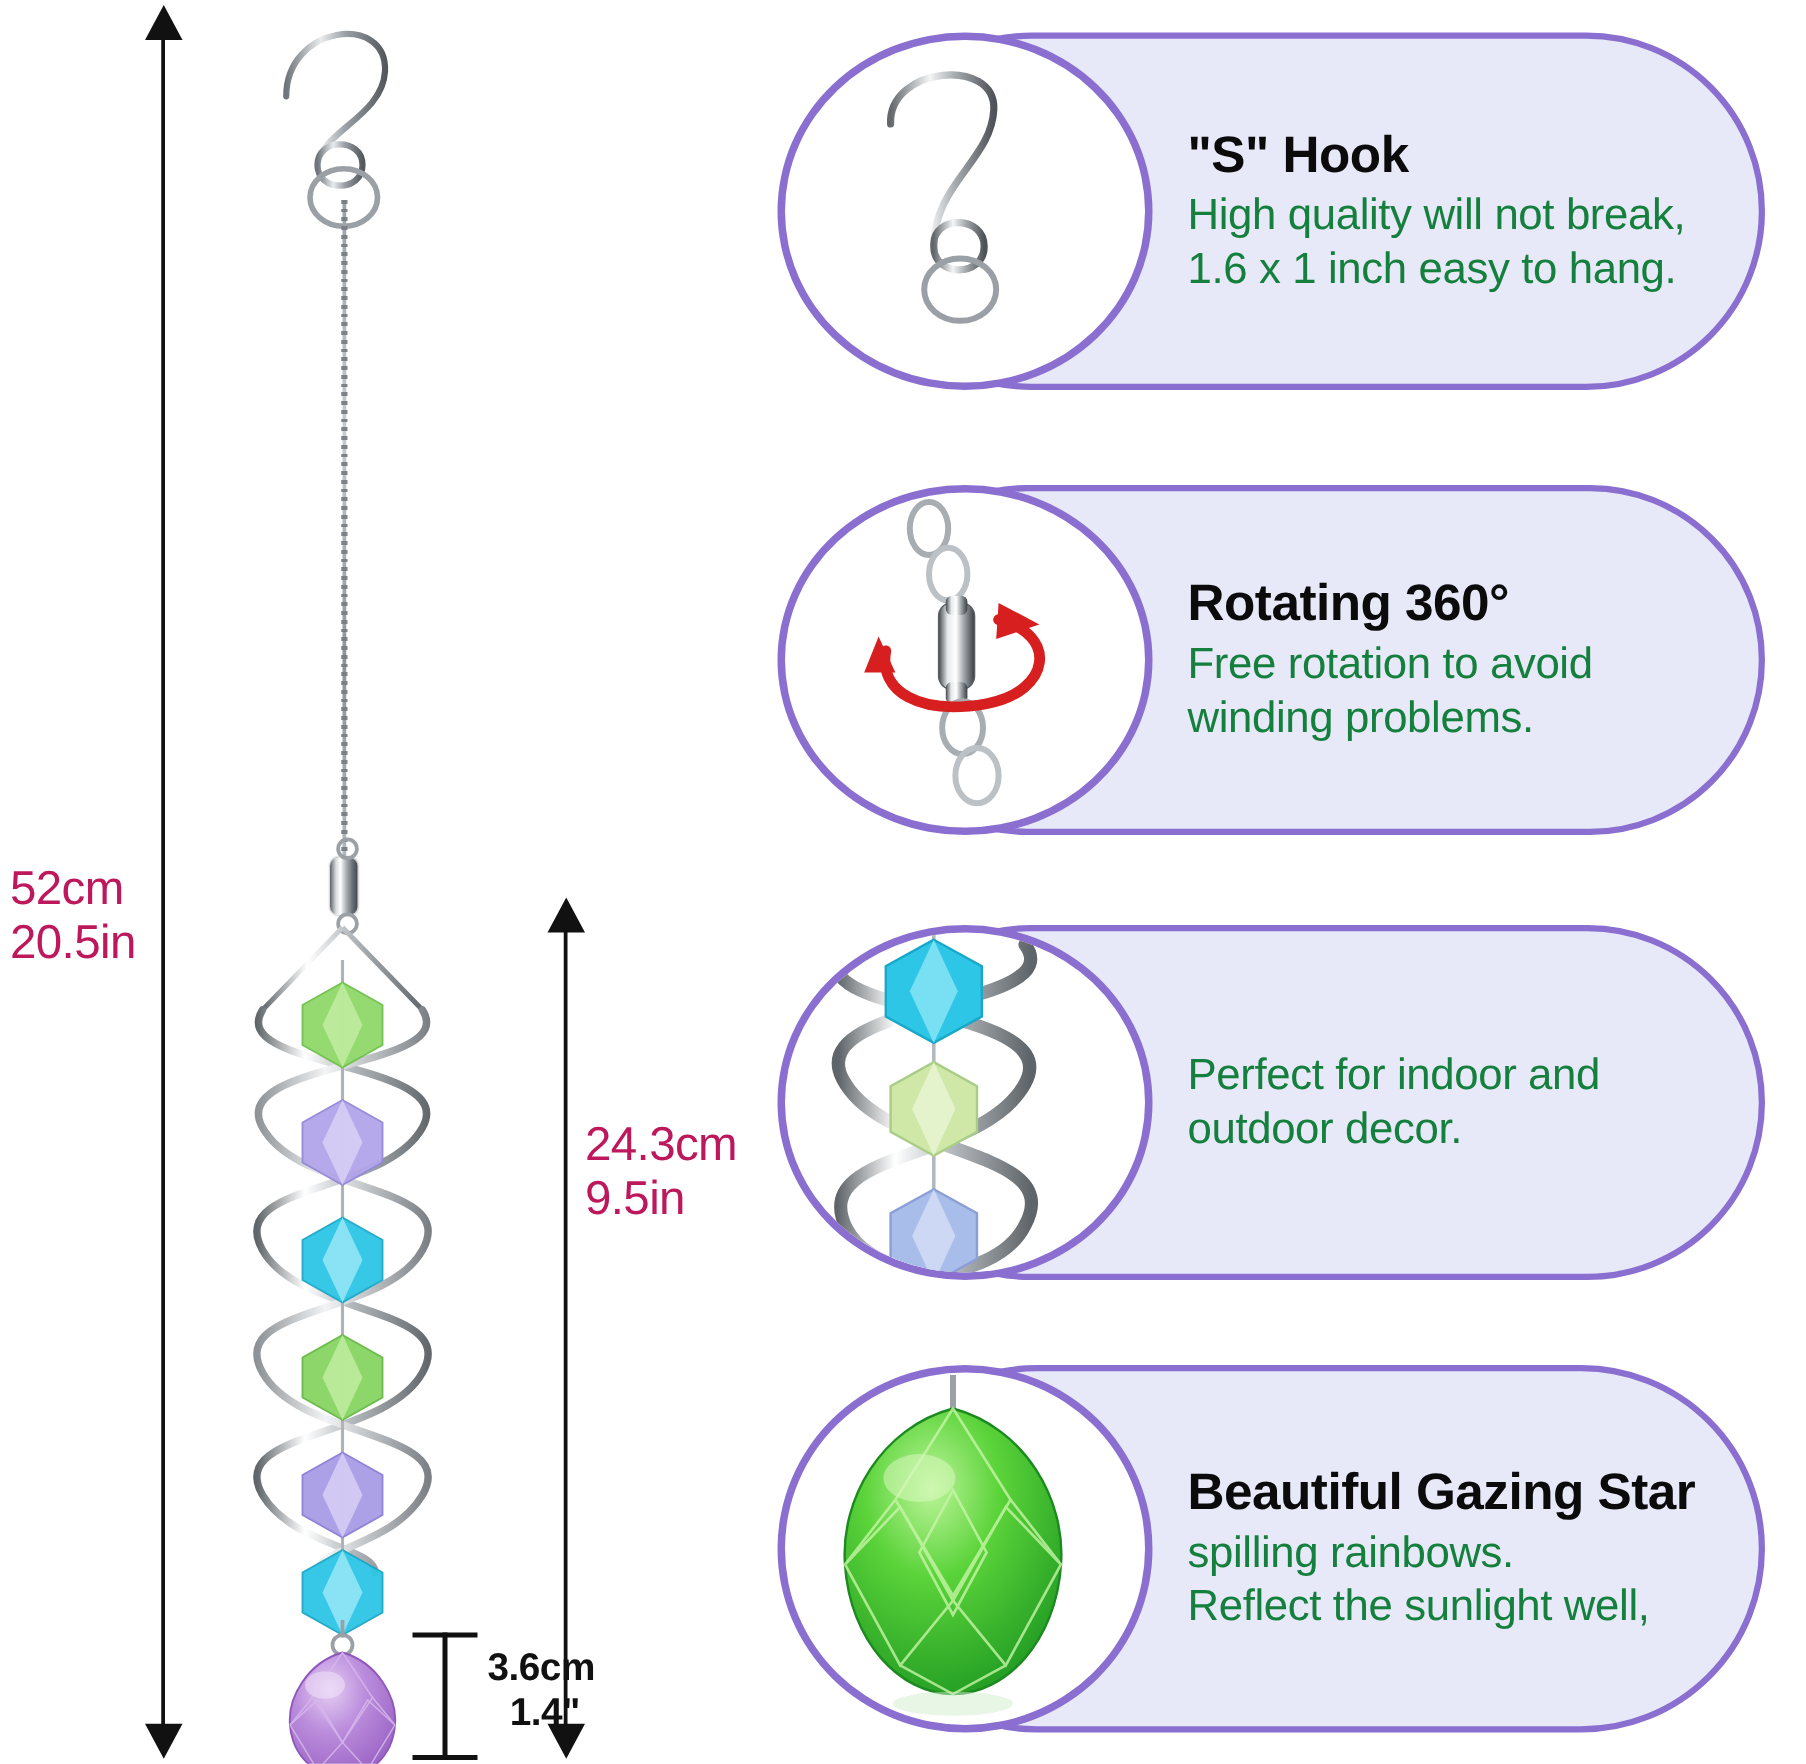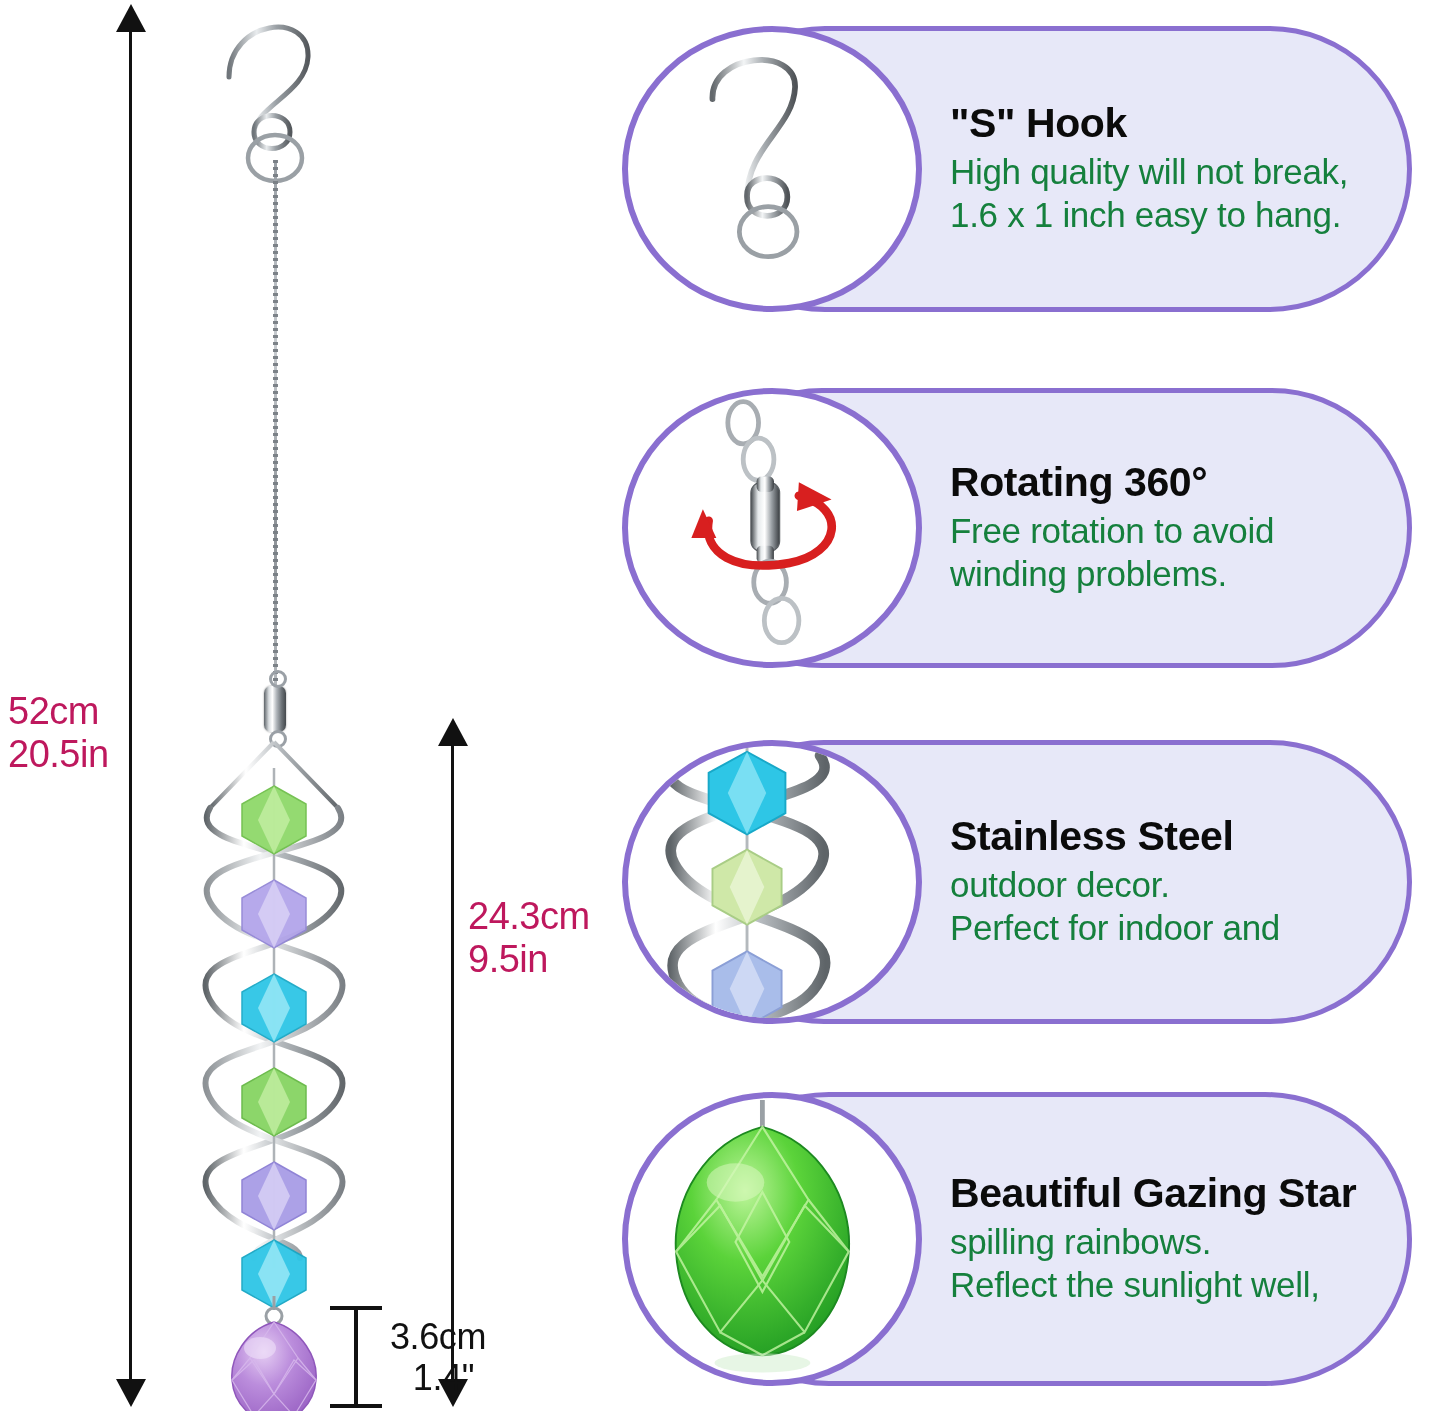--- a/index.html
+++ b/index.html
@@ -22,22 +22,22 @@
   .arrow-dn{border-top:28px solid #111;}
 
   .dim-label{position:absolute;color:#be185d;font-size:38px;line-height:1.12;
       font-family:"Liberation Sans","DejaVu Sans",sans-serif;font-weight:400;
       letter-spacing:-.5px;white-space:nowrap;}
   .dim-label .l2{display:block;}
 
   
   .cal-bar{position:absolute;background:#111;height:4px;}
   .cal-stem{position:absolute;background:#111;width:4px;}
-  .cal-label{position:absolute;font-size:36px;line-height:1.15;color:#111;
-      white-space:nowrap;letter-spacing:-.4px;}
+  .cal-label{position:absolute;font-size:31px;line-height:1.15;color:#111;
+      white-space:nowrap;letter-spacing:-.4px;font-weight:bold;}
   .cal-label .l2{display:block;text-align:right;padding-right:12px;}
 
   
   .product{position:absolute;left:150px;top:0;width:250px;height:1411px;}
   .chain{position:absolute;left:124px;top:160px;width:3px;height:530px;
       background:linear-gradient(to bottom,#9aa0a6 0,#c8ccd0 35%,#8d9297 70%,#b6babe 100%);}
   .chain:after{content:"";position:absolute;left:-1px;top:0;width:5px;height:100%;
       background:repeating-linear-gradient(to bottom,
         rgba(120,126,132,.95) 0 3px, rgba(255,255,255,0) 3px 7px);}
 
@@ -295,23 +295,22 @@
 
           <polygon points="124,6 164,28 164,70 124,92 84,70 84,28" fill="#2ec6e6" stroke="#18a8c8" stroke-width="2"></polygon>
           <polygon points="124,6 144,49 124,92 104,49" fill="#9ae9f8" opacity=".7"></polygon>
           <polygon points="124,108 160,128 160,166 124,186 88,166 88,128" fill="#cfe8a8" stroke="#a9cd86" stroke-width="2"></polygon>
           <polygon points="124,108 142,147 124,186 106,147" fill="#eef8dd" opacity=".7"></polygon>
           <polygon points="124,214 160,234 160,272 124,292 88,272 88,234" fill="#a9bdea" stroke="#8b9fd6" stroke-width="2"></polygon>
           <polygon points="124,214 142,253 124,292 106,253" fill="#dde4f8" opacity=".7"></polygon>
         </svg>
       </div>
       <div class="card-text">
-        <p class="card-title">Stainless Steel</p>
+        <p class="card-desc">Perfect for indoor and</p>
         <p class="card-desc">outdoor decor.</p>
-        <p class="card-desc">Perfect for indoor and</p>
       </div>
     </div>
 
     <div class="card" style="top:1092px;height:294px;--pc:#8a6fd0;">
       <div class="card-pill"></div>
       <div class="card-oval">
         <svg class="art" viewBox="0 0 300 294">
           <defs>
             <radialGradient id="gball" cx="40%" cy="28%" r="78%">
               <stop offset="0%" stop-color="#bdf59a"></stop>

